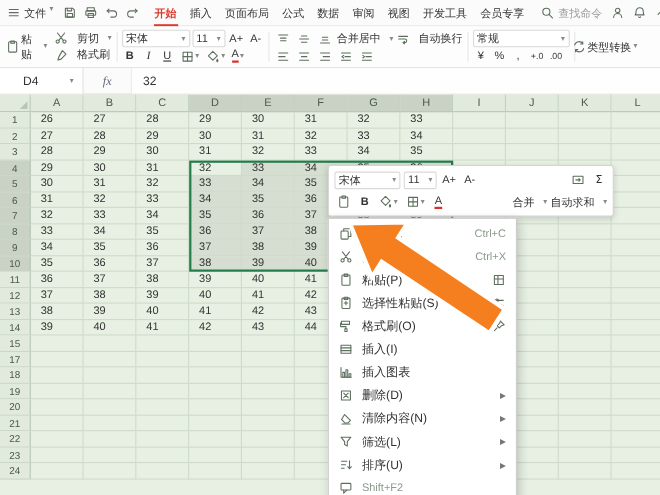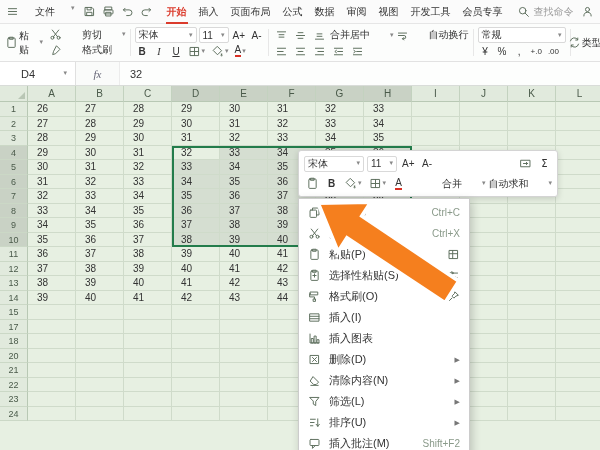--- a/index.html
+++ b/index.html
@@ -7,21 +7,21 @@
     font-family:"Liberation Sans","DejaVu Sans",sans-serif; color:#333; }
   #app { position:relative; width:600px; height:450px; overflow:hidden; background:#fff; }
 
   .caret { font-size:7px; color:#888; font-family:"DejaVu Sans",sans-serif; line-height:1; }
   .glyph { font-family:"DejaVu Sans",sans-serif; }
   .ic { display:inline-flex; align-items:center; justify-content:center; }
 
   
   .menubar { position:absolute; top:0; left:0; right:0; height:24px; background:#fbfbfb;
     border-bottom:1px solid #e6e6e6; display:flex; align-items:center; padding:0 6px; gap:7px; font-size:10px; }
-  .file-btn { display:flex; gap:16px; flex:none; }
+  .file-btn { display:flex; gap:3px; flex:none; }
   .qat { display:flex; align-items:center; gap:4px; flex:none; }
   .qat .ic, .mright .ic { width:15px; height:15px; }
   .tabs { display:flex; align-items:stretch; height:24px; flex:none; }
   .tab { padding:0 6px; display:flex; align-items:center; color:#333; position:relative; white-space:nowrap; }
   .tab.active { color:#db3b2c; font-weight:bold; }
   .tab.active:after { content:""; position:absolute; left:5px; right:5px; bottom:0; height:2px; background:#db3b2c; }
   .mright { margin-left:auto; display:flex; align-items:center; gap:6px; color:#9b9b9b; flex:none; }
   .searchbox { display:flex; align-items:center; gap:3px; font-size:10px; color:#9b9b9b; }
 
   
@@ -29,21 +29,21 @@
     border-bottom:1px solid #e2e2e2; display:flex; align-items:stretch; padding:2px 2px; font-size:10px; }
   .rg { display:flex; flex-direction:column; justify-content:space-between; padding:1px 3px; }
   .rg.center { justify-content:center; }
   .rrow { display:flex; align-items:center; gap:2px; height:16px; }
   .combo { height:16px; background:#fff; border:1px solid #d9d9d9; border-radius:2px; display:flex;
     align-items:center; justify-content:space-between; padding:0 3px; font-size:10px; color:#333; gap:2px; }
   .rbtn { height:16px; min-width:15px; padding:0 2px; display:flex; align-items:center; justify-content:center;
     font-size:10px; color:#333; border-radius:2px; gap:1px; }
   .sep { width:1px; background:#e7e7e7; margin:3px 1px; flex:none; }
   .pastebtn { width:38px; display:flex; flex-direction:row; align-items:center; justify-content:center; gap:1px; font-size:10px; }
-  .stackbtn { display:flex; align-items:center; gap:20px; font-size:10px; height:16px; white-space:nowrap; }
+  .stackbtn { display:flex; align-items:center; gap:8px; font-size:10px; height:16px; white-space:nowrap; }
 
   
   .fbar { position:absolute; top:62px; left:0; right:0; height:24px; background:#fafbfa;
     border-bottom:1px solid #d9dcd9; display:flex; align-items:stretch; }
   .namebox { width:76px; background:#fff; border-right:1px solid #e0e0e0; display:flex; align-items:center;
     justify-content:space-between; padding:0 8px 0 21px; font-size:11px; }
   .fxzone { width:44px; display:flex; align-items:center; justify-content:center; font-size:11px; font-style:italic;
     color:#667; font-family:"Liberation Serif","DejaVu Serif",serif; border-right:1px solid #ececec; }
   .valzone { flex:1; display:flex; align-items:center; padding-left:10px; font-size:11px; background:#fdfefd; }
 
@@ -625,20 +625,35 @@
           <div class="cell"></div>
           <div class="cell"></div>
           <div class="cell"></div>
           <div class="cell"></div>
           <div class="cell"></div>
           <div class="cell"></div>
           <div class="cell"></div>
           <div class="cell"></div>
         </div>
         <div class="grow">
+          <div class="rh">19</div>
+          <div class="cell"></div>
+          <div class="cell"></div>
+          <div class="cell"></div>
+          <div class="cell"></div>
+          <div class="cell"></div>
+          <div class="cell"></div>
+          <div class="cell"></div>
+          <div class="cell"></div>
+          <div class="cell"></div>
+          <div class="cell"></div>
+          <div class="cell"></div>
+          <div class="cell"></div>
+        </div>
+        <div class="grow">
           <div class="rh">20</div>
           <div class="cell"></div>
           <div class="cell"></div>
           <div class="cell"></div>
           <div class="cell"></div>
           <div class="cell"></div>
           <div class="cell"></div>
           <div class="cell"></div>
           <div class="cell"></div>
           <div class="cell"></div>
@@ -905,21 +920,20 @@
         <span class="mlabel">排序(U)</span>
         <span class="marrow">▶</span>
       </div>
       <div class="mitem">
         <span class="micon">
           <svg viewBox="0 0 16 16" width="13" height="13" fill="none" stroke="#5d6e5d" stroke-width="1.2" stroke-linecap="round" stroke-linejoin="round">
             <rect x="2.5" y="3" width="11" height="7.5" rx="1"></rect>
             <path d="M5.5 10.5V14l3.5-3.5"></path>
           </svg>
         </span>
-        <span class="mlabel">插入批注(M)</span>
         <span class="mshort">Shift+F2</span>
       </div>
     </div>
 
   <svg class="arrowsvg" width="600" height="450" viewBox="0 0 600 450">
     <polygon id="arrowPoly" points="318,203 371,202 362,216 459,281 445,303 347,238 338,252" stroke="#ffffff" stroke-width="4" stroke-linejoin="miter" fill="#f57f1e"></polygon>
   </svg>
 
 </div>
 

